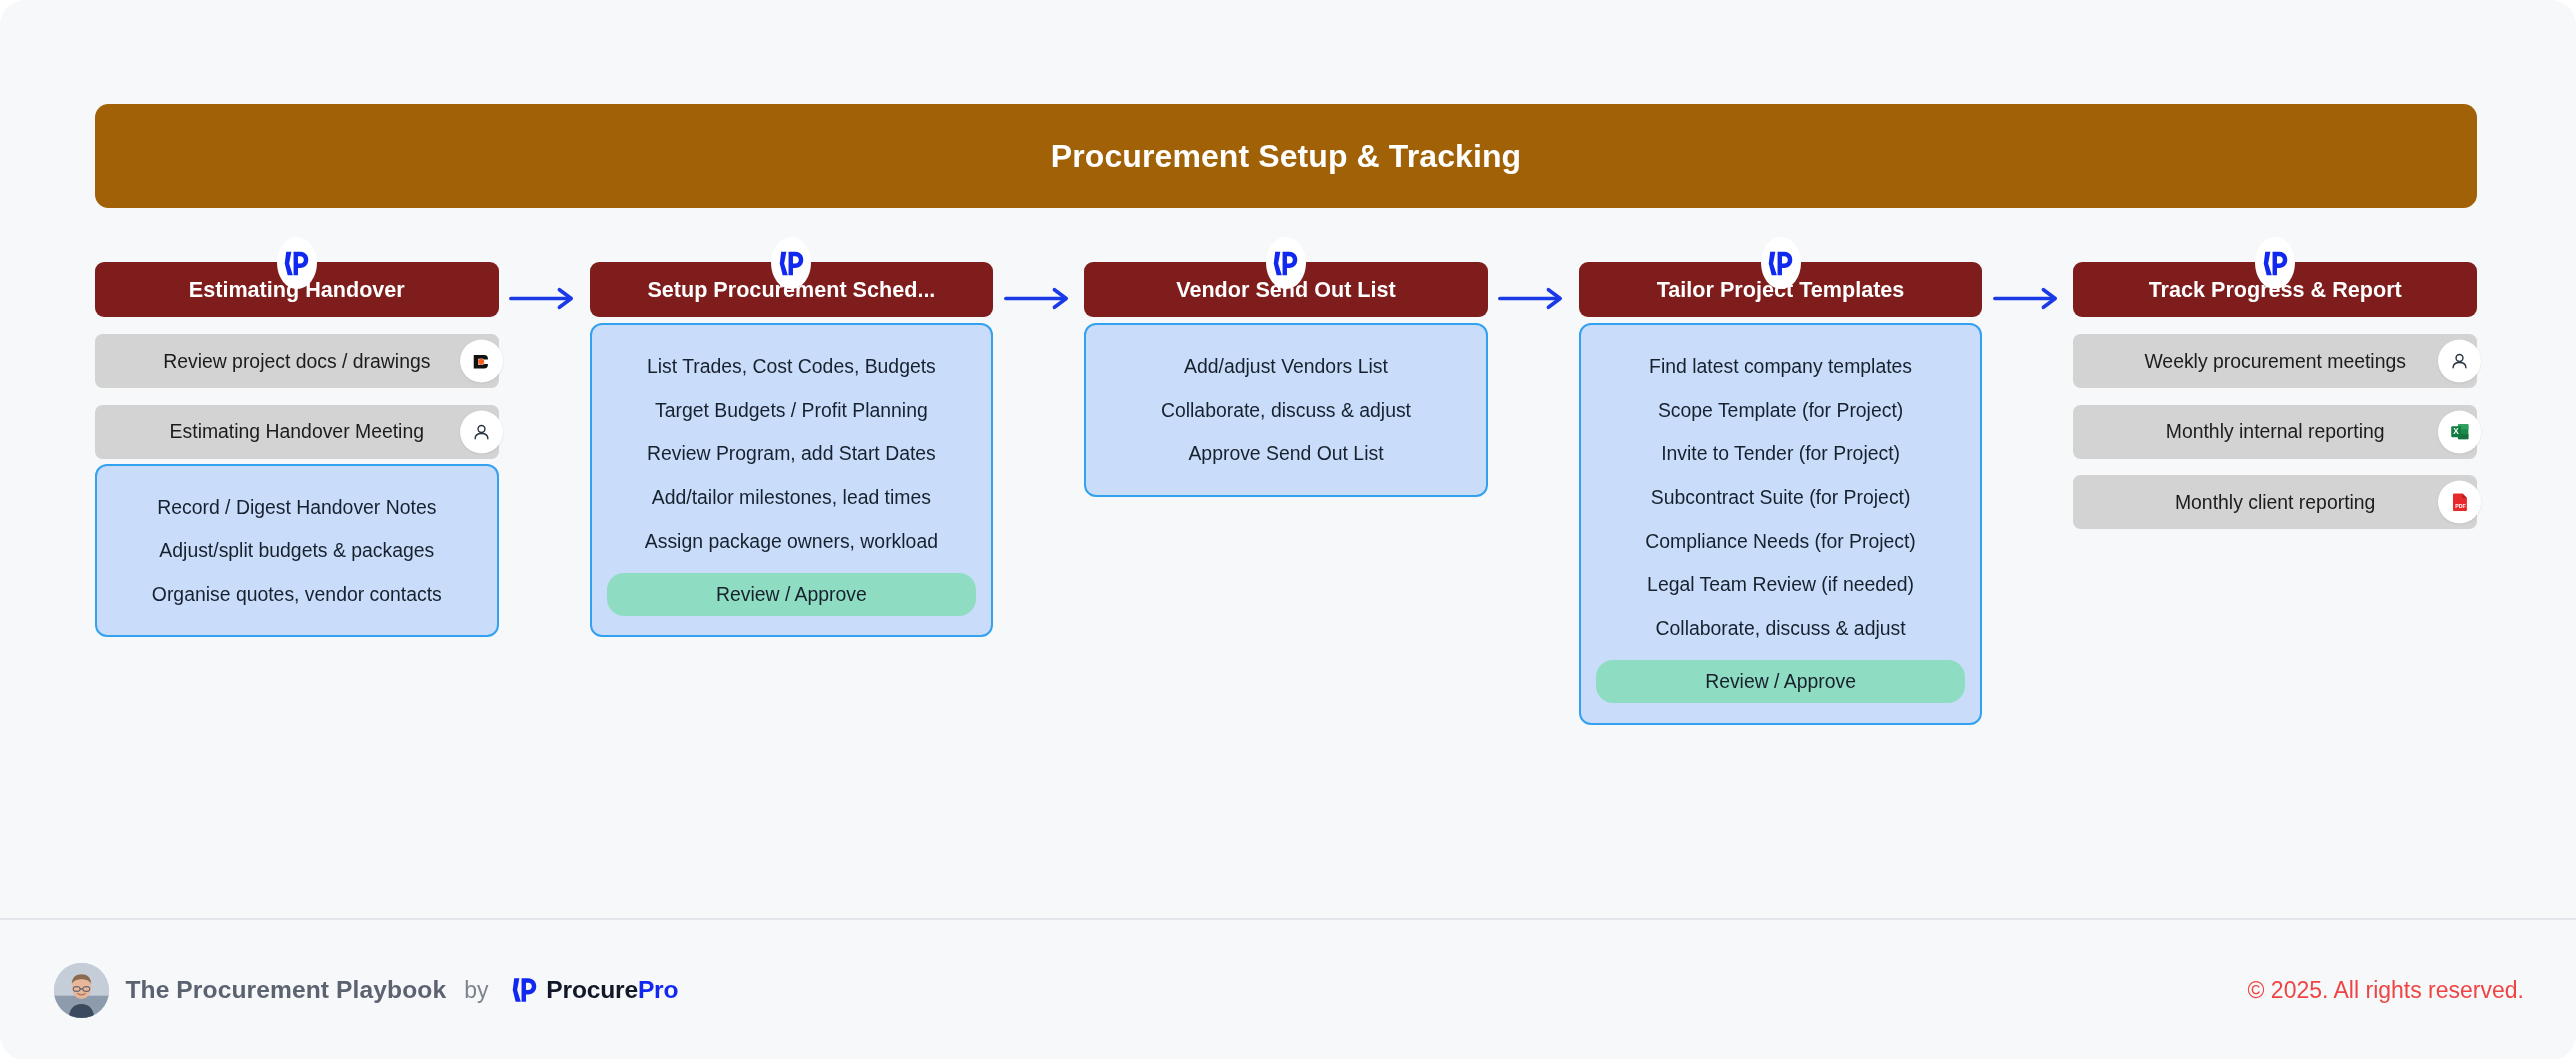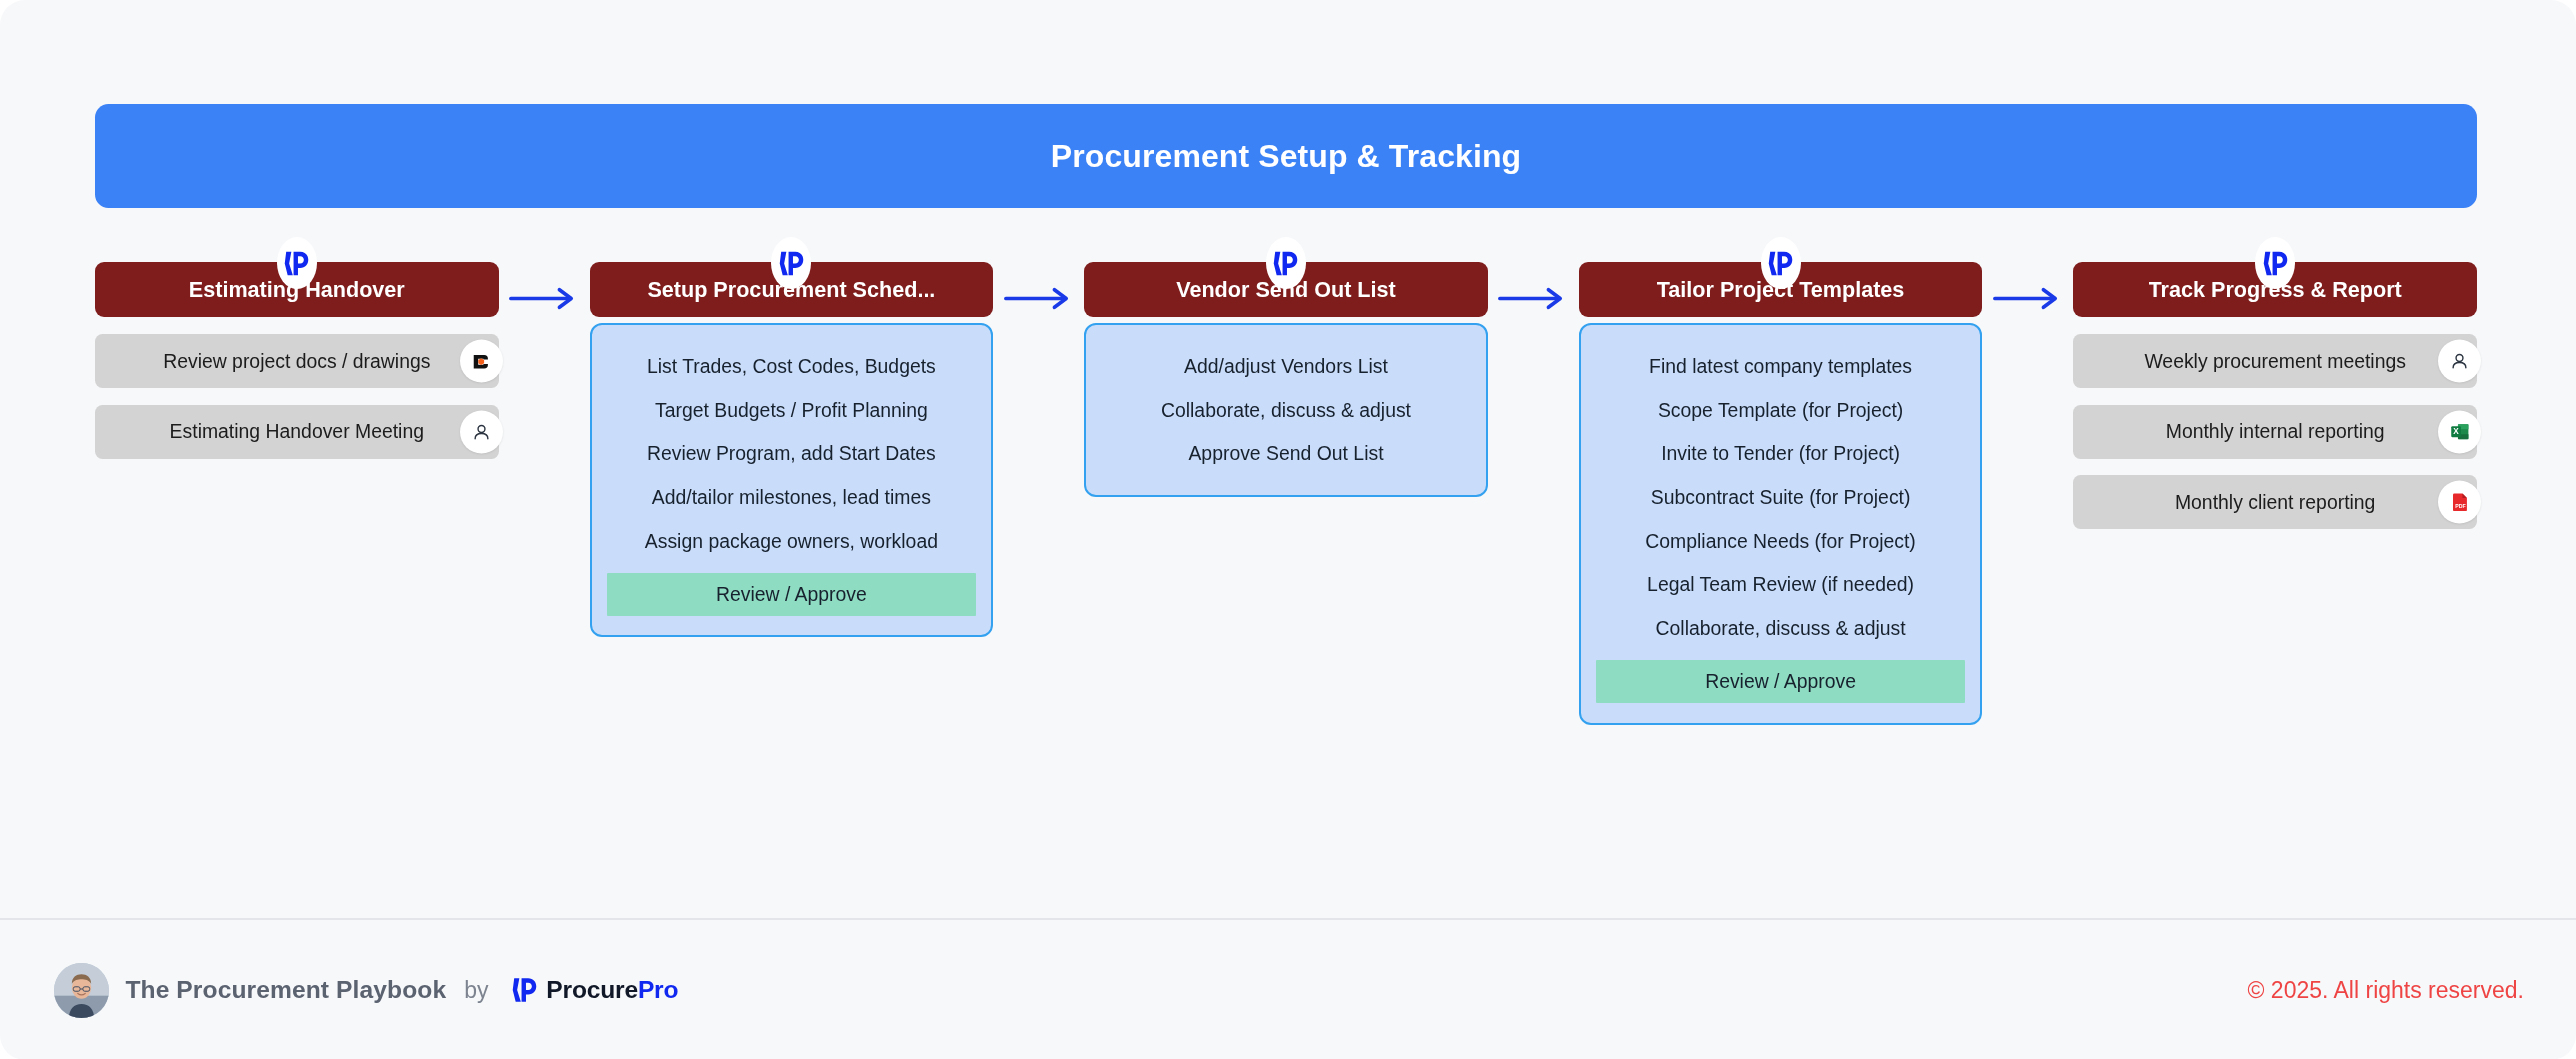--- a/index.html
+++ b/index.html
@@ -21,21 +21,21 @@
     overflow: hidden;
   }
 
   
   .title-bar {
     position: absolute;
     left: 95px;
     top: 104px;
     width: 2382px;
     height: 104px;
-    background: #3b82f6;
+    background: #a16207;
     border-radius: 13.4px;
     display: flex;
     align-items: center;
     justify-content: center;
   }
   .title-bar-text {
     color: #ffffff;
     font-size: 32px;
     font-weight: bold;
     letter-spacing: 0.1px;
@@ -168,21 +168,21 @@
     font-size: 19.4px;
     color: #17212e;
     text-align: center;
     line-height: 1.25;
     padding: 9.7px 3px;
     white-space: nowrap;
   }
   .approve-btn {
     margin-top: 10.4px;
     background: #8edcc2;
-    border-radius: 1px;
+    border-radius: 17px;
     height: 43px;
     display: flex;
     align-items: center;
     justify-content: center;
   }
   .approve-text {
     font-size: 19.4px;
     color: #17212e;
   }
 
@@ -306,20 +306,25 @@
       <div class="pill">
         <span class="pill-text">Estimating Handover Meeting</span>
         <span class="pill-icon">
           <svg width="21" height="21" viewBox="0 0 28 28">
               <circle cx="14" cy="10" r="4.6" fill="none" stroke="#2b3440" stroke-width="1.9"></circle>
               <path d="M5.5 23 c0-4.6 3.8-7 8.5-7 s8.5 2.4 8.5 7" fill="none" stroke="#2b3440" stroke-width="1.9" stroke-linecap="round"></path>
             </svg>
         </span>
       </div>
 
+      <div class="panel">
+        <div class="panel-item">Record / Digest Handover Notes</div>
+        <div class="panel-item">Adjust/split budgets &amp; packages</div>
+        <div class="panel-item">Organise quotes, vendor contacts</div>
+      </div>
     </div>
 
     <div class="arrow">
       <svg viewBox="0 0 94 34">
           <path d="M2 17 H80" stroke="#1a3ae8" stroke-width="5" stroke-linecap="round" fill="none"></path>
           <path d="M68 5 L84 17 L68 29" stroke="#1a3ae8" stroke-width="5" fill="none" stroke-linecap="round" stroke-linejoin="round"></path>
         </svg>
     </div>
 
     <div class="column col-1">

